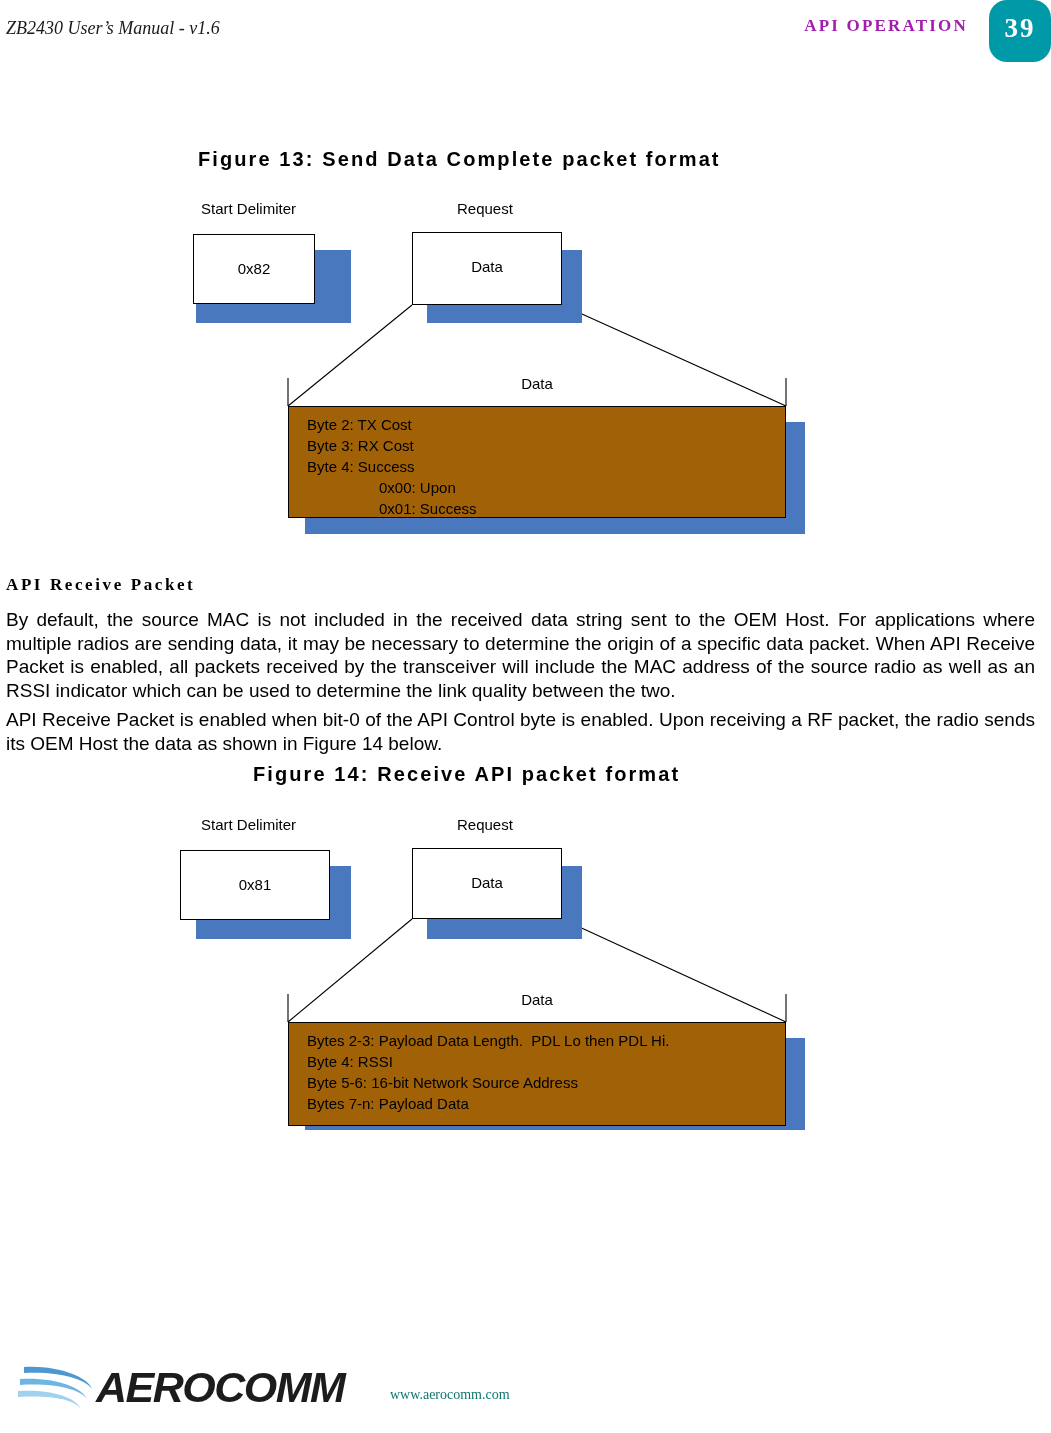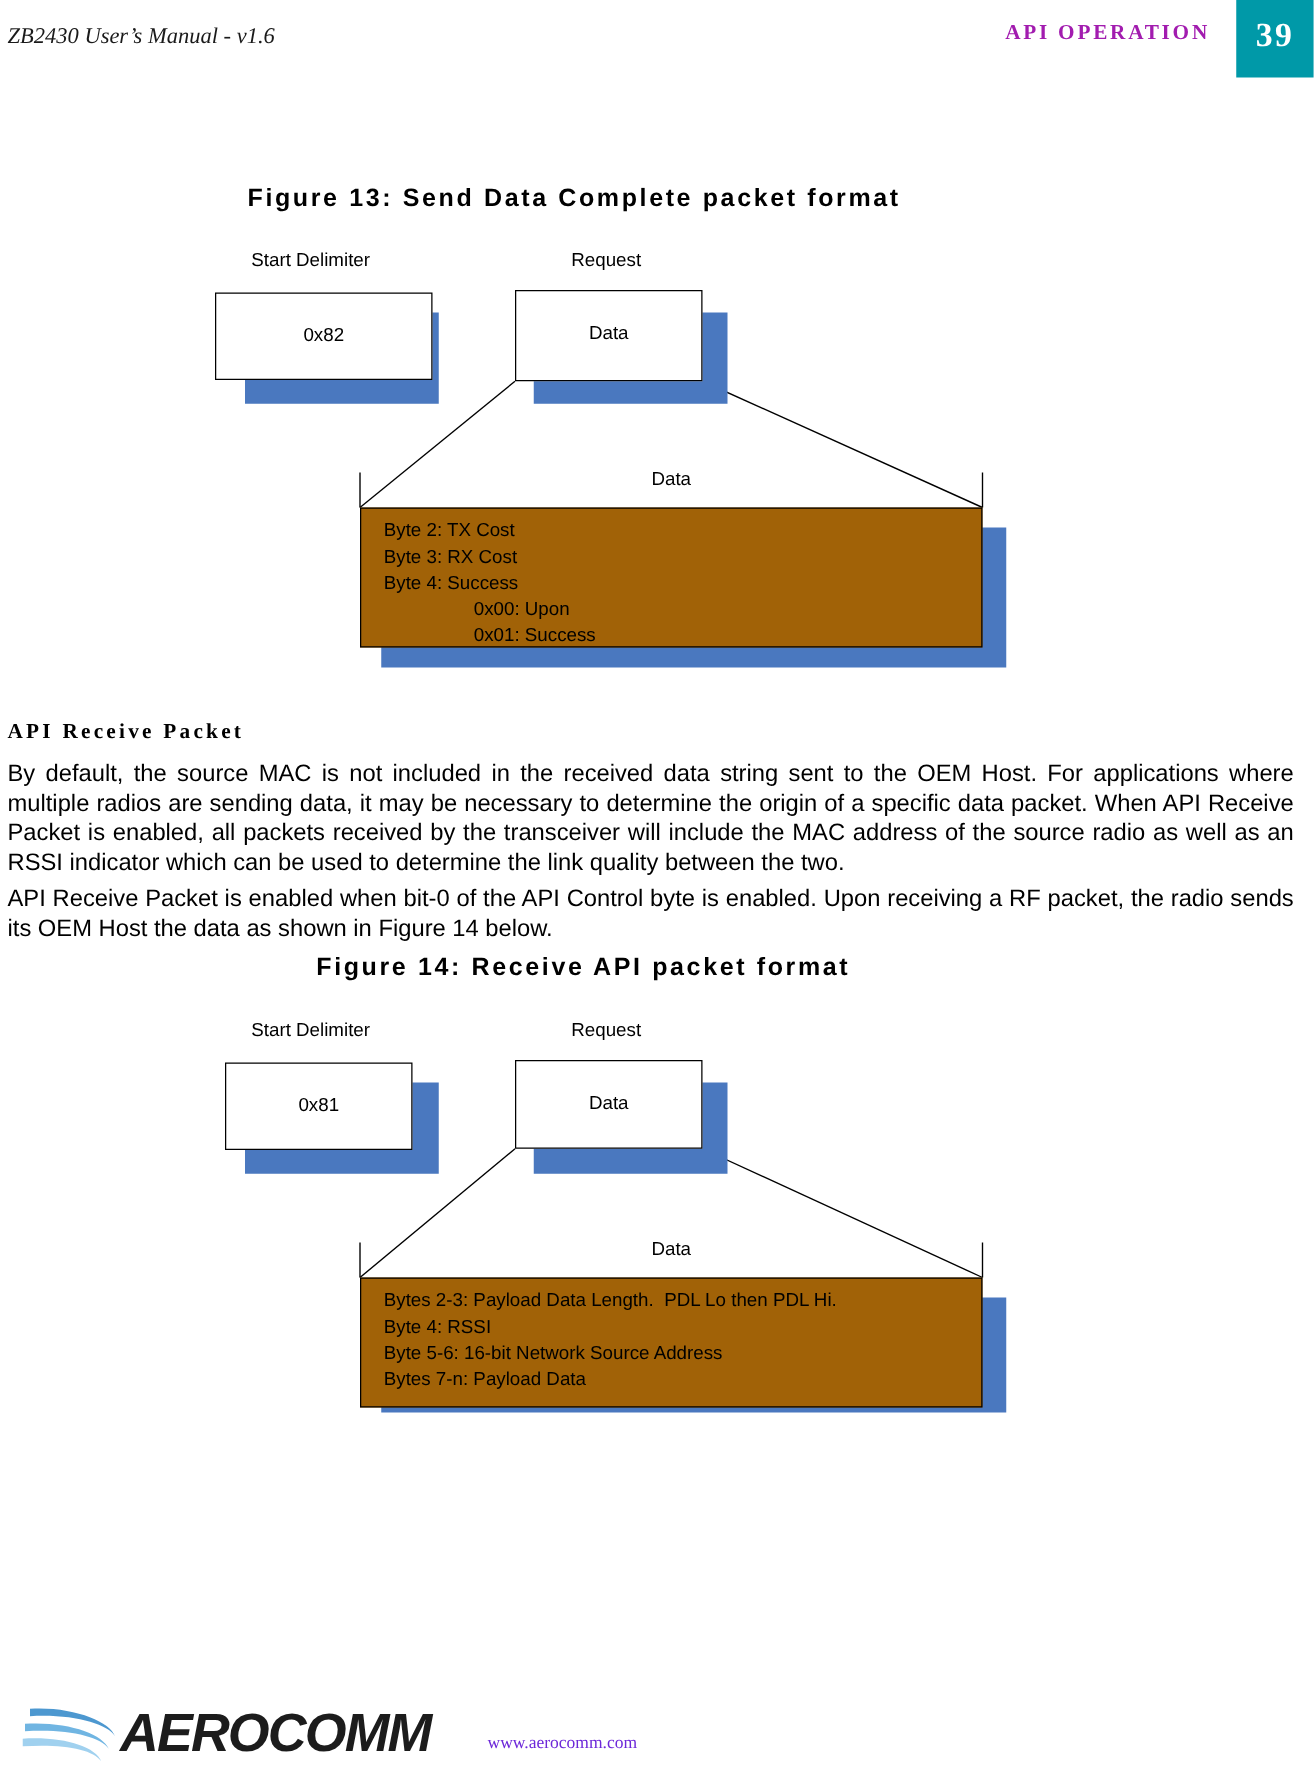--- a/index.html
+++ b/index.html
@@ -39,20 +39,21 @@
     font-size: 17px;
     letter-spacing: 2.2px;
     color: #a21caf;
     white-space: nowrap;
   }
   .page-num-box {
     position: absolute;
     right: 0; top: 0;
     width: 62px; height: 62px;
     background: #0099a8;
+    border-radius: 18px;
   }
   .page-num-box .num {
     position: absolute;
     left: 0; right: 0; top: 13px;
     text-align: center;
     font-family: "Liberation Serif", serif;
     font-weight: bold;
     font-size: 27px;
     letter-spacing: 2px;
     color: #ffffff;
@@ -155,21 +156,21 @@
     font-size: 43px;
     letter-spacing: -1.5px;
     color: #1c1c1c;
     white-space: nowrap;
   }
   .logo-url {
     position: absolute;
     left: 372px; top: 28px;
     font-family: "Liberation Serif", serif;
     font-size: 14px;
-    color: #6d28d9;
+    color: #0f766e;
     white-space: nowrap;
   }
 </style>
 </head>
 <body>
 
 <div class="page-header">
   <div class="hdr-manual">ZB2430 User’s Manual - v1.6</div>
   <div class="hdr-section">API OPERATION</div>
   <div class="page-num-box">
@@ -185,21 +186,21 @@
   <div class="blk-label" style="left:457px; top:200px;">Request</div>
 
   <svg class="connector-svg" style="left:0px; top:0px; width:1051px; height:560px;">
     <line x1="412" y1="305" x2="288" y2="406" stroke="#000" stroke-width="1.1"></line>
     <line x1="562" y1="305" x2="786" y2="406" stroke="#000" stroke-width="1.1"></line>
     <line x1="288" y1="378" x2="288" y2="406" stroke="#000" stroke-width="1.1"></line>
     <line x1="786" y1="378" x2="786" y2="406" stroke="#000" stroke-width="1.1"></line>
   </svg>
 
   <div class="shadow" style="left:196px; top:250px; width:155px; height:73px;"></div>
-  <div class="box" style="left:172px; top:234px; width:174px; height:70px;text-decoration:underline;">
+  <div class="box" style="left:193px; top:234px; width:122px; height:70px;text-decoration:underline;">
     <div class="box-text" style="top:25px;">0x82</div>
   </div>
 
   <div class="shadow" style="left:427px; top:250px; width:155px; height:73px;"></div>
   <div class="box" style="left:412px; top:232px; width:150px; height:73px;">
     <div class="box-text" style="top:25px;">Data</div>
   </div>
 
   <div class="callout-label" style="left:288px; top:375px; width:498px;">Data</div>
 

